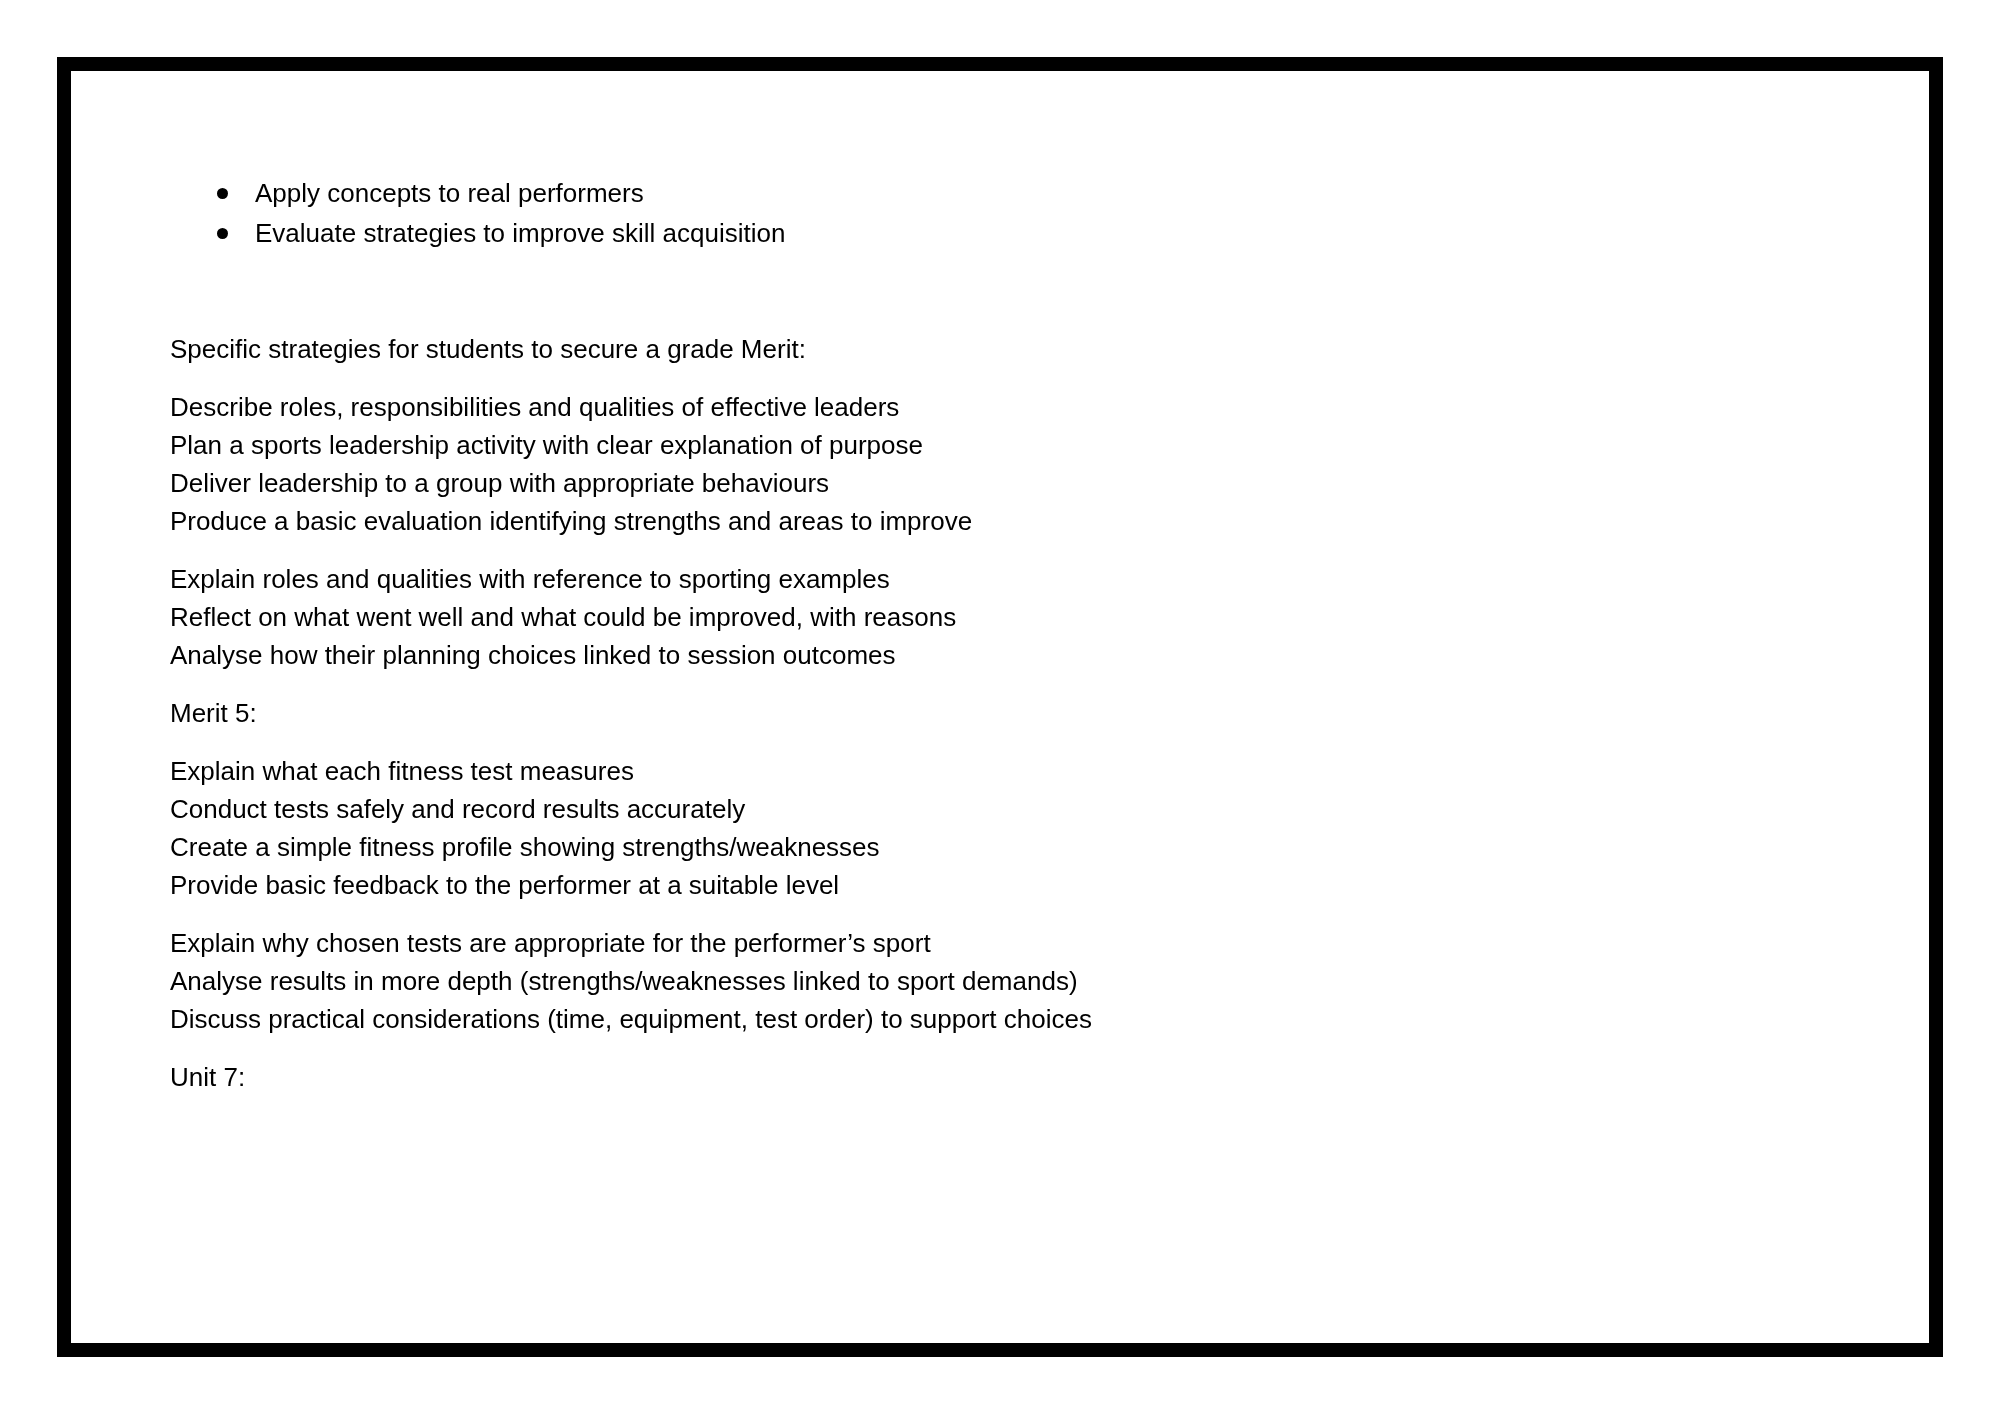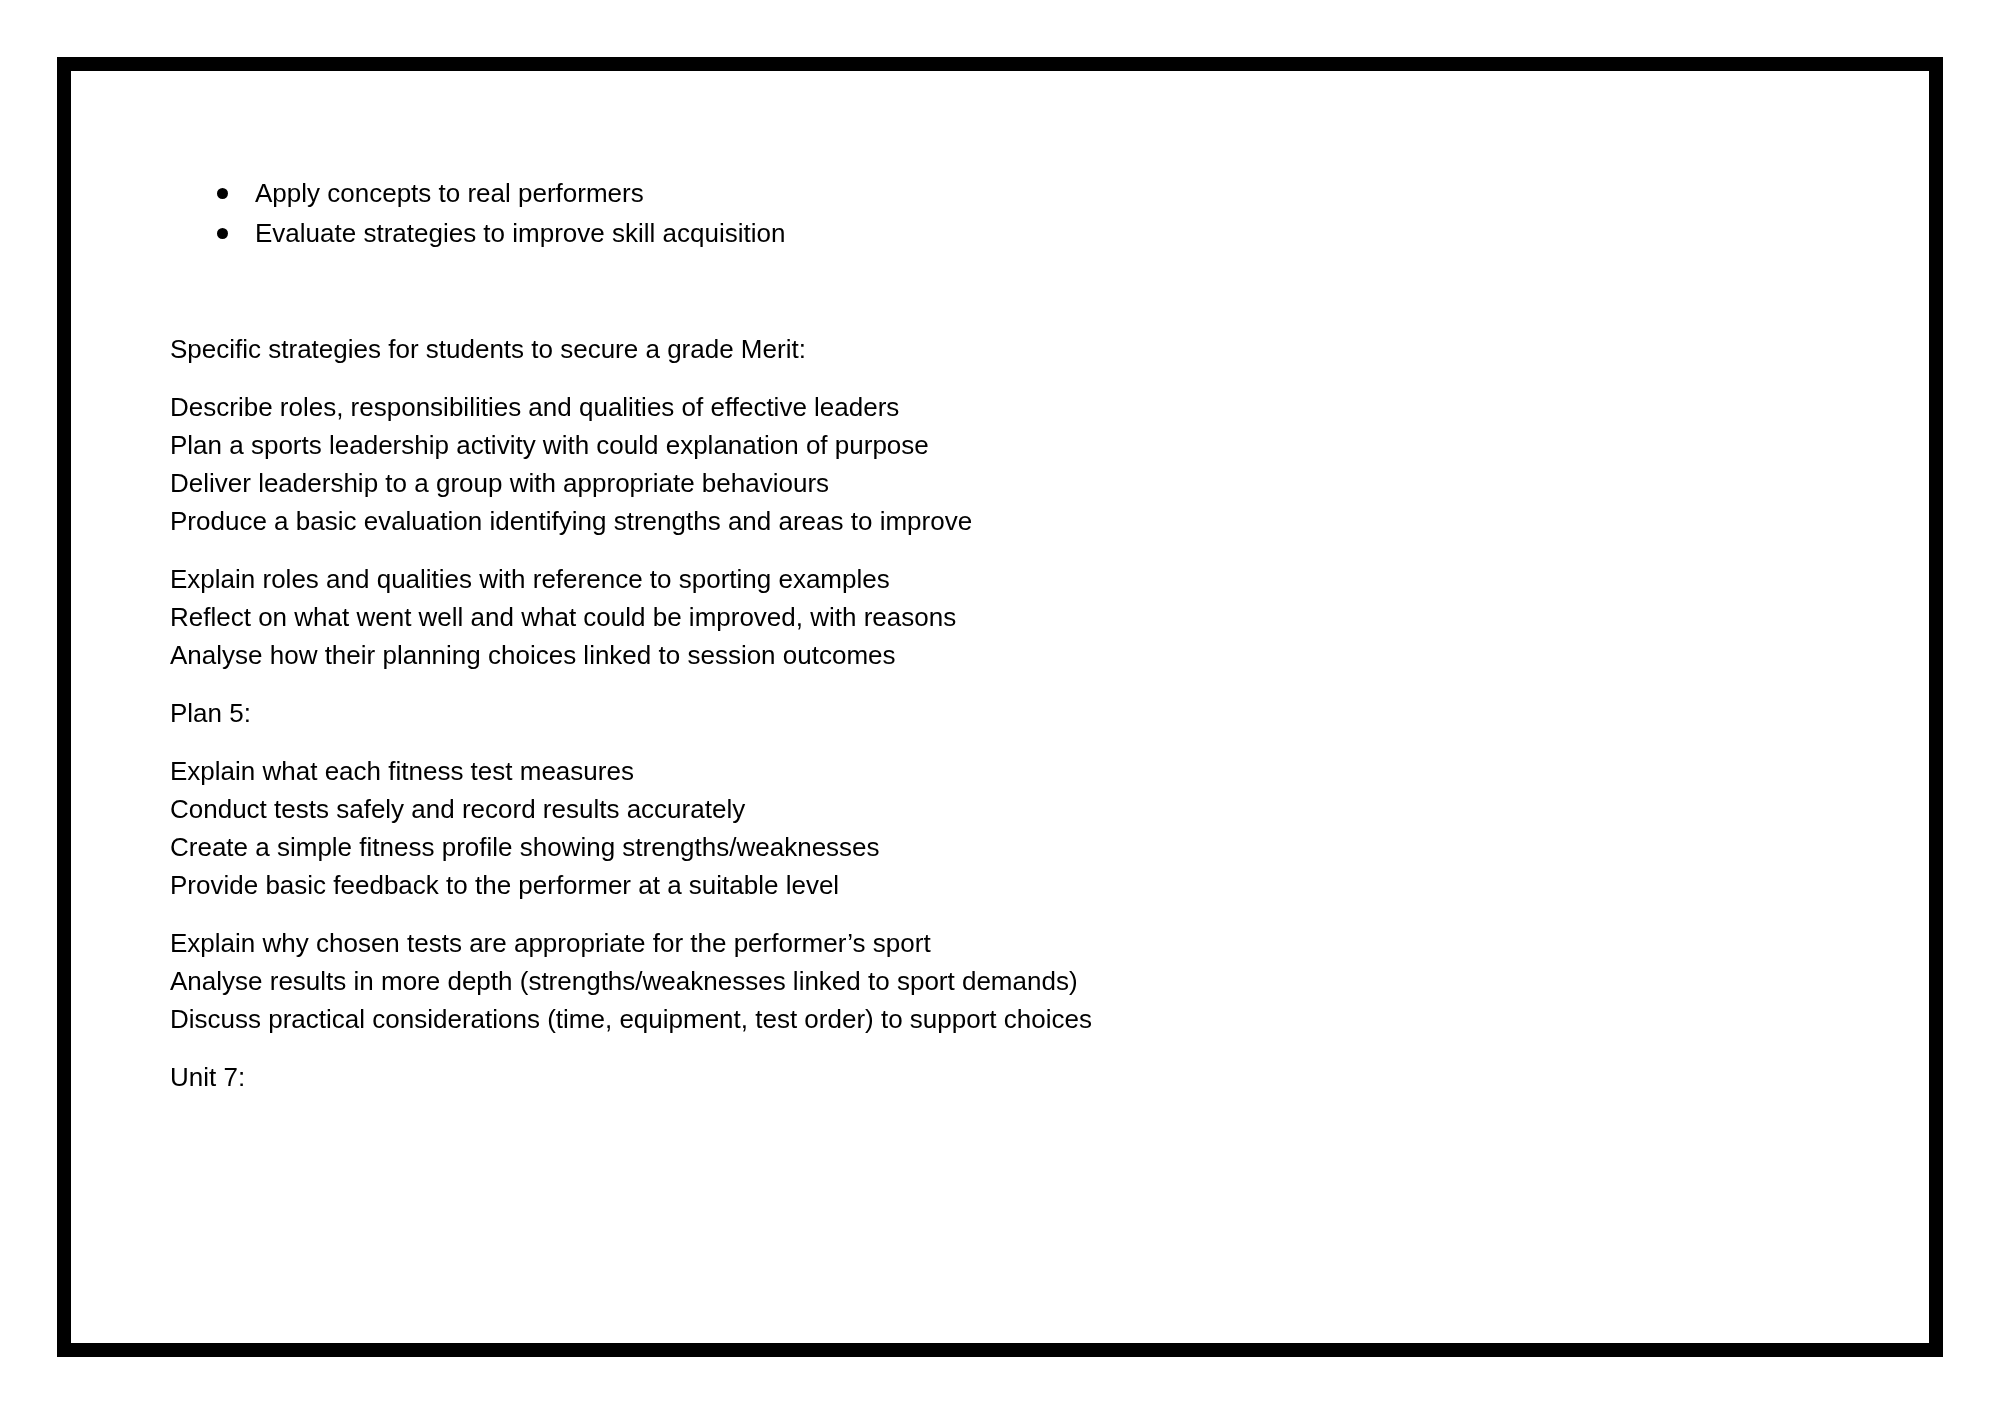--- a/index.html
+++ b/index.html
@@ -82,32 +82,32 @@
           <span class="dot"></span>
           <span>Evaluate strategies to improve skill acquisition</span>
         </li>
       </ul>
 
       <p class="para">Specific strategies for students to secure a grade Merit:</p>
 
 
       <p class="para">
         <span class="ln">Describe roles, responsibilities and qualities of effective leaders</span>
-        <span class="ln">Plan a sports leadership activity with could explanation of purpose</span>
+        <span class="ln">Plan a sports leadership activity with clear explanation of purpose</span>
         <span class="ln">Deliver leadership to a group with appropriate behaviours</span>
         <span class="ln">Produce a basic evaluation identifying strengths and areas to improve</span>
       </p>
 
       <p class="para">
         <span class="ln">Explain roles and qualities with reference to sporting examples</span>
         <span class="ln">Reflect on what went well and what could be improved, with reasons</span>
         <span class="ln">Analyse how their planning choices linked to session outcomes</span>
       </p>
 
-      <p class="heading">Plan 5:</p>
+      <p class="heading">Merit 5:</p>
 
       <p class="para">
         <span class="ln">Explain what each fitness test measures</span>
         <span class="ln">Conduct tests safely and record results accurately</span>
         <span class="ln">Create a simple fitness profile showing strengths/weaknesses</span>
         <span class="ln">Provide basic feedback to the performer at a suitable level</span>
       </p>
 
       <p class="para">
         <span class="ln">Explain why chosen tests are appropriate for the performer’s sport</span>

